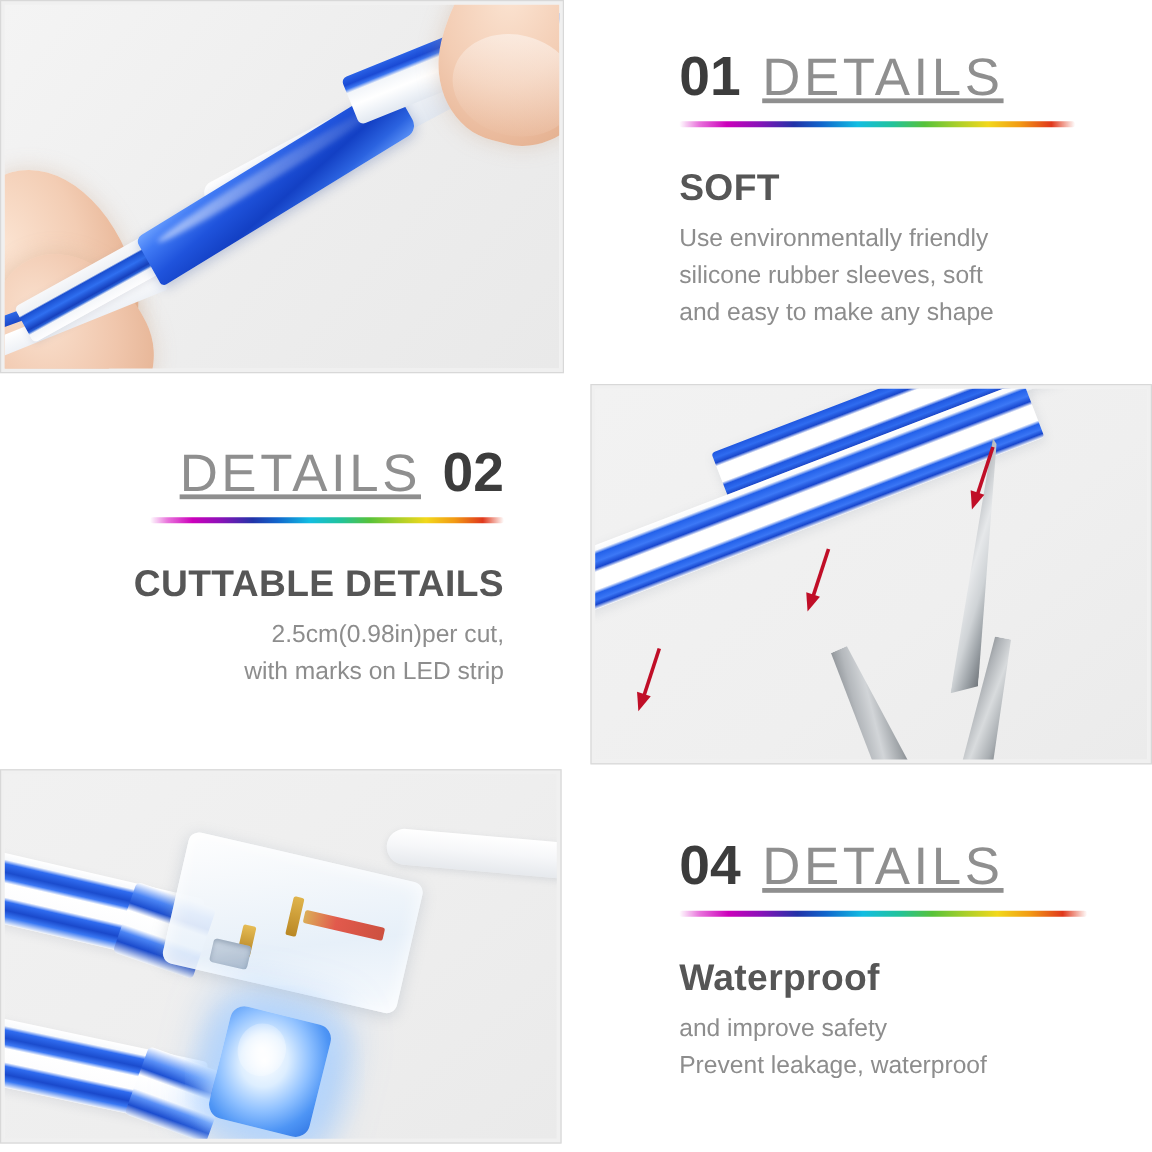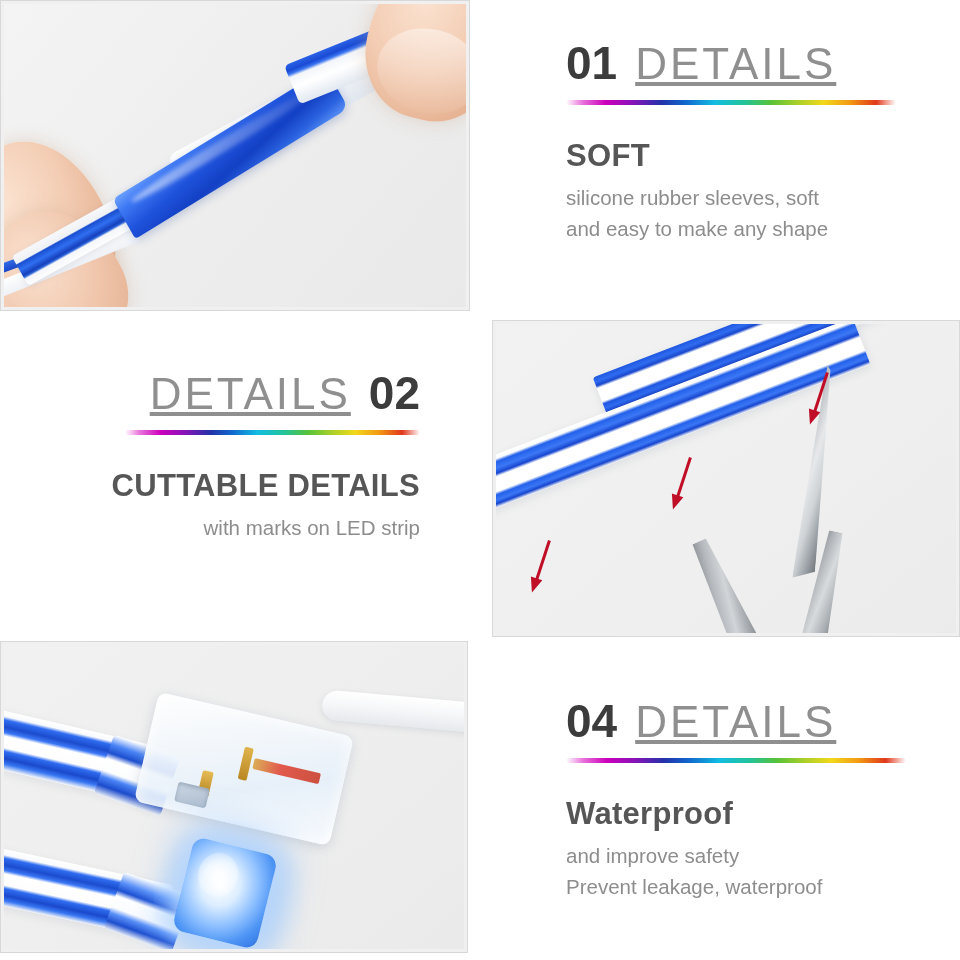--- a/index.html
+++ b/index.html
@@ -373,33 +373,35 @@
   </div>
 
   <div class="text-panel" id="text-soft" style="left:566px; top:40px; width:330px;">
     <div class="heading">
       <span class="h-num">01</span>
       <span class="h-word">DETAILS</span>
     </div>
     <div class="rainbow"></div>
     <div class="sub-title">SOFT</div>
     <div class="body-text">
+      <div>Use environmentally friendly</div>
       <div>silicone rubber sleeves, soft</div>
       <div>and easy to make any shape</div>
     </div>
   </div>
 
   <div class="text-panel ta-right" id="text-cut" style="left:60px; top:370px; width:360px;">
     <div class="heading right">
       <span class="h-word">DETAILS</span>
       <span class="h-num">02</span>
     </div>
     <div class="rainbow" style="margin-left:65px;"></div>
     <div class="sub-title">CUTTABLE DETAILS</div>
     <div class="body-text">
+      <div>2.5cm(0.98in)per cut,</div>
       <div>with marks on LED strip</div>
     </div>
   </div>
 
   <div class="photo-panel" id="photo-cut" style="left:492px; top:320px; width:468px; height:317px;">
     <div class="inner">
       <div class="bg"></div>
       <div class="cut-strip" id="c-far"></div>
       <div class="cut-strip" id="c-near"></div>
       <div class="blade" id="bl-3"></div>

